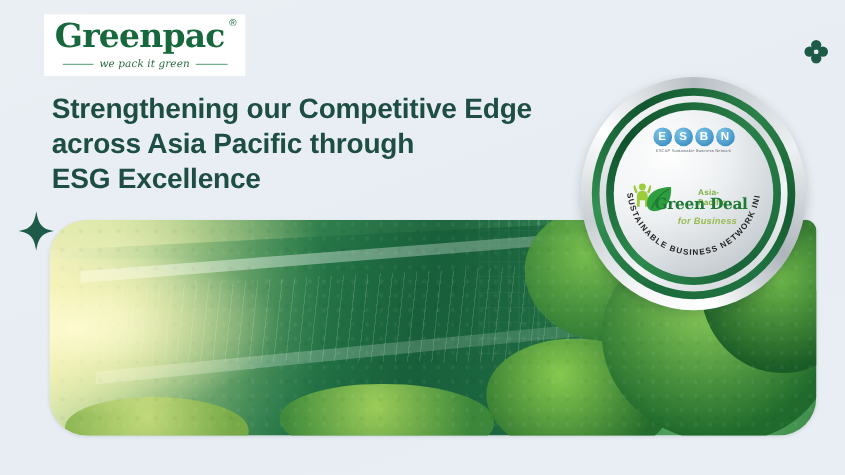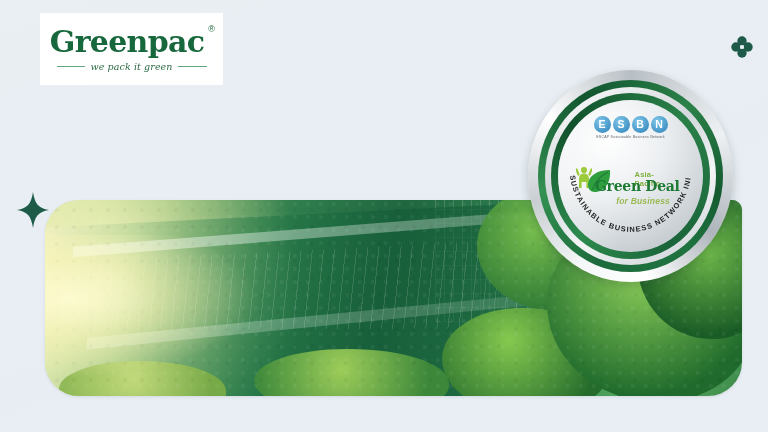--- a/index.html
+++ b/index.html
@@ -13,21 +13,21 @@
   
   .slide {
     position:absolute; inset:0;
     background:linear-gradient(160deg,#eaeff4 0%,#e7edf3 55%,#e9eef4 100%);
     overflow:hidden;
   }
 
   
   .logo-card {
     position:absolute; left:40px; top:13px;
-    width:183px; height:72px;
+    width:183px; height:56px;
     background:#ffffff;
     display:flex; flex-direction:column;
     align-items:center; justify-content:center;
     gap:1px;
   }
   .logo-word {
     font-family:"DejaVu Serif", serif;
     font-weight:700;
     font-size:30px;
     letter-spacing:-0.7px;
@@ -280,20 +280,25 @@
       <span>Greenpac</span>
       <span class="logo-reg">®</span>
     </div>
     <div class="logo-tag-row">
       <span class="logo-rule"></span>
       <span class="logo-tag">we pack it green</span>
       <span class="logo-rule"></span>
     </div>
   </div>
 
+  <div class="headline">
+    <span class="ln">Strengthening our Competitive Edge</span>
+    <span class="ln">across Asia Pacific through</span>
+    <span class="ln">ESG Excellence</span>
+  </div>
 
   <svg class="quatrefoil" viewBox="0 0 24 24">
     <g fill="#1d5a48">
       <circle cx="12" cy="5.4" r="5.1"></circle>
       <circle cx="12" cy="18.6" r="5.1"></circle>
       <circle cx="5.4" cy="12" r="5.1"></circle>
       <circle cx="18.6" cy="12" r="5.1"></circle>
     </g>
     <circle cx="12" cy="12" r="2.3" fill="#e9eef3"></circle>
   </svg>

